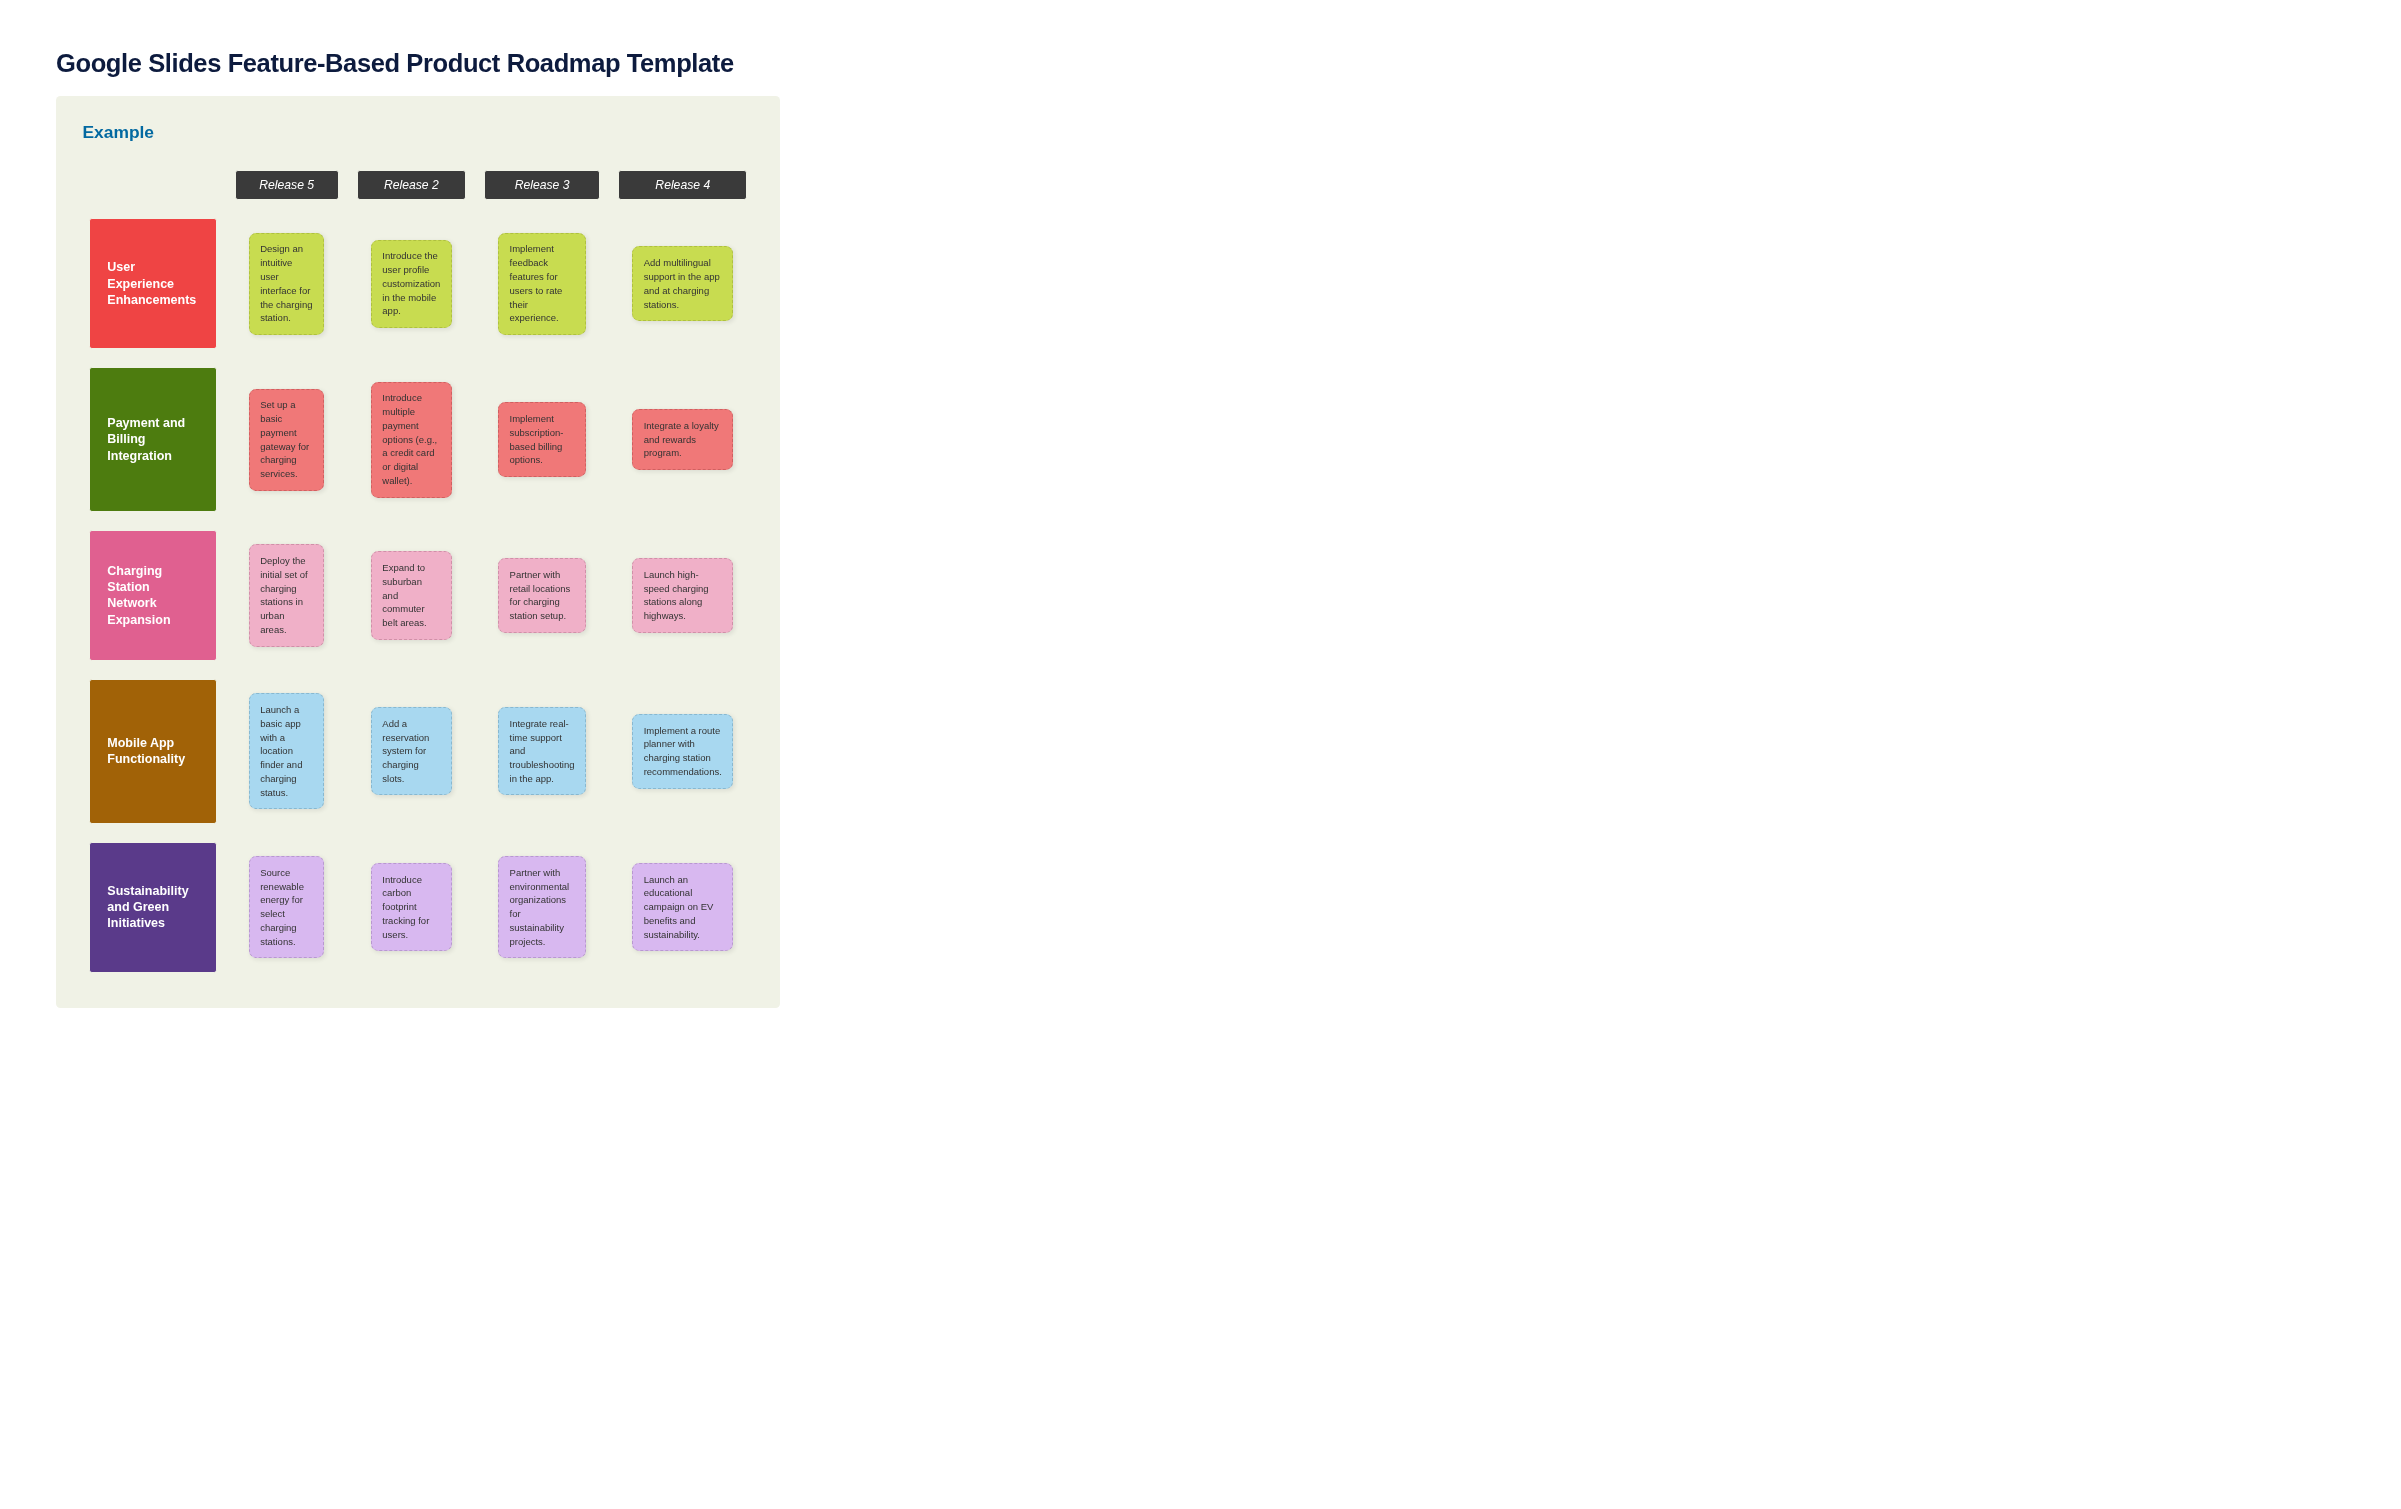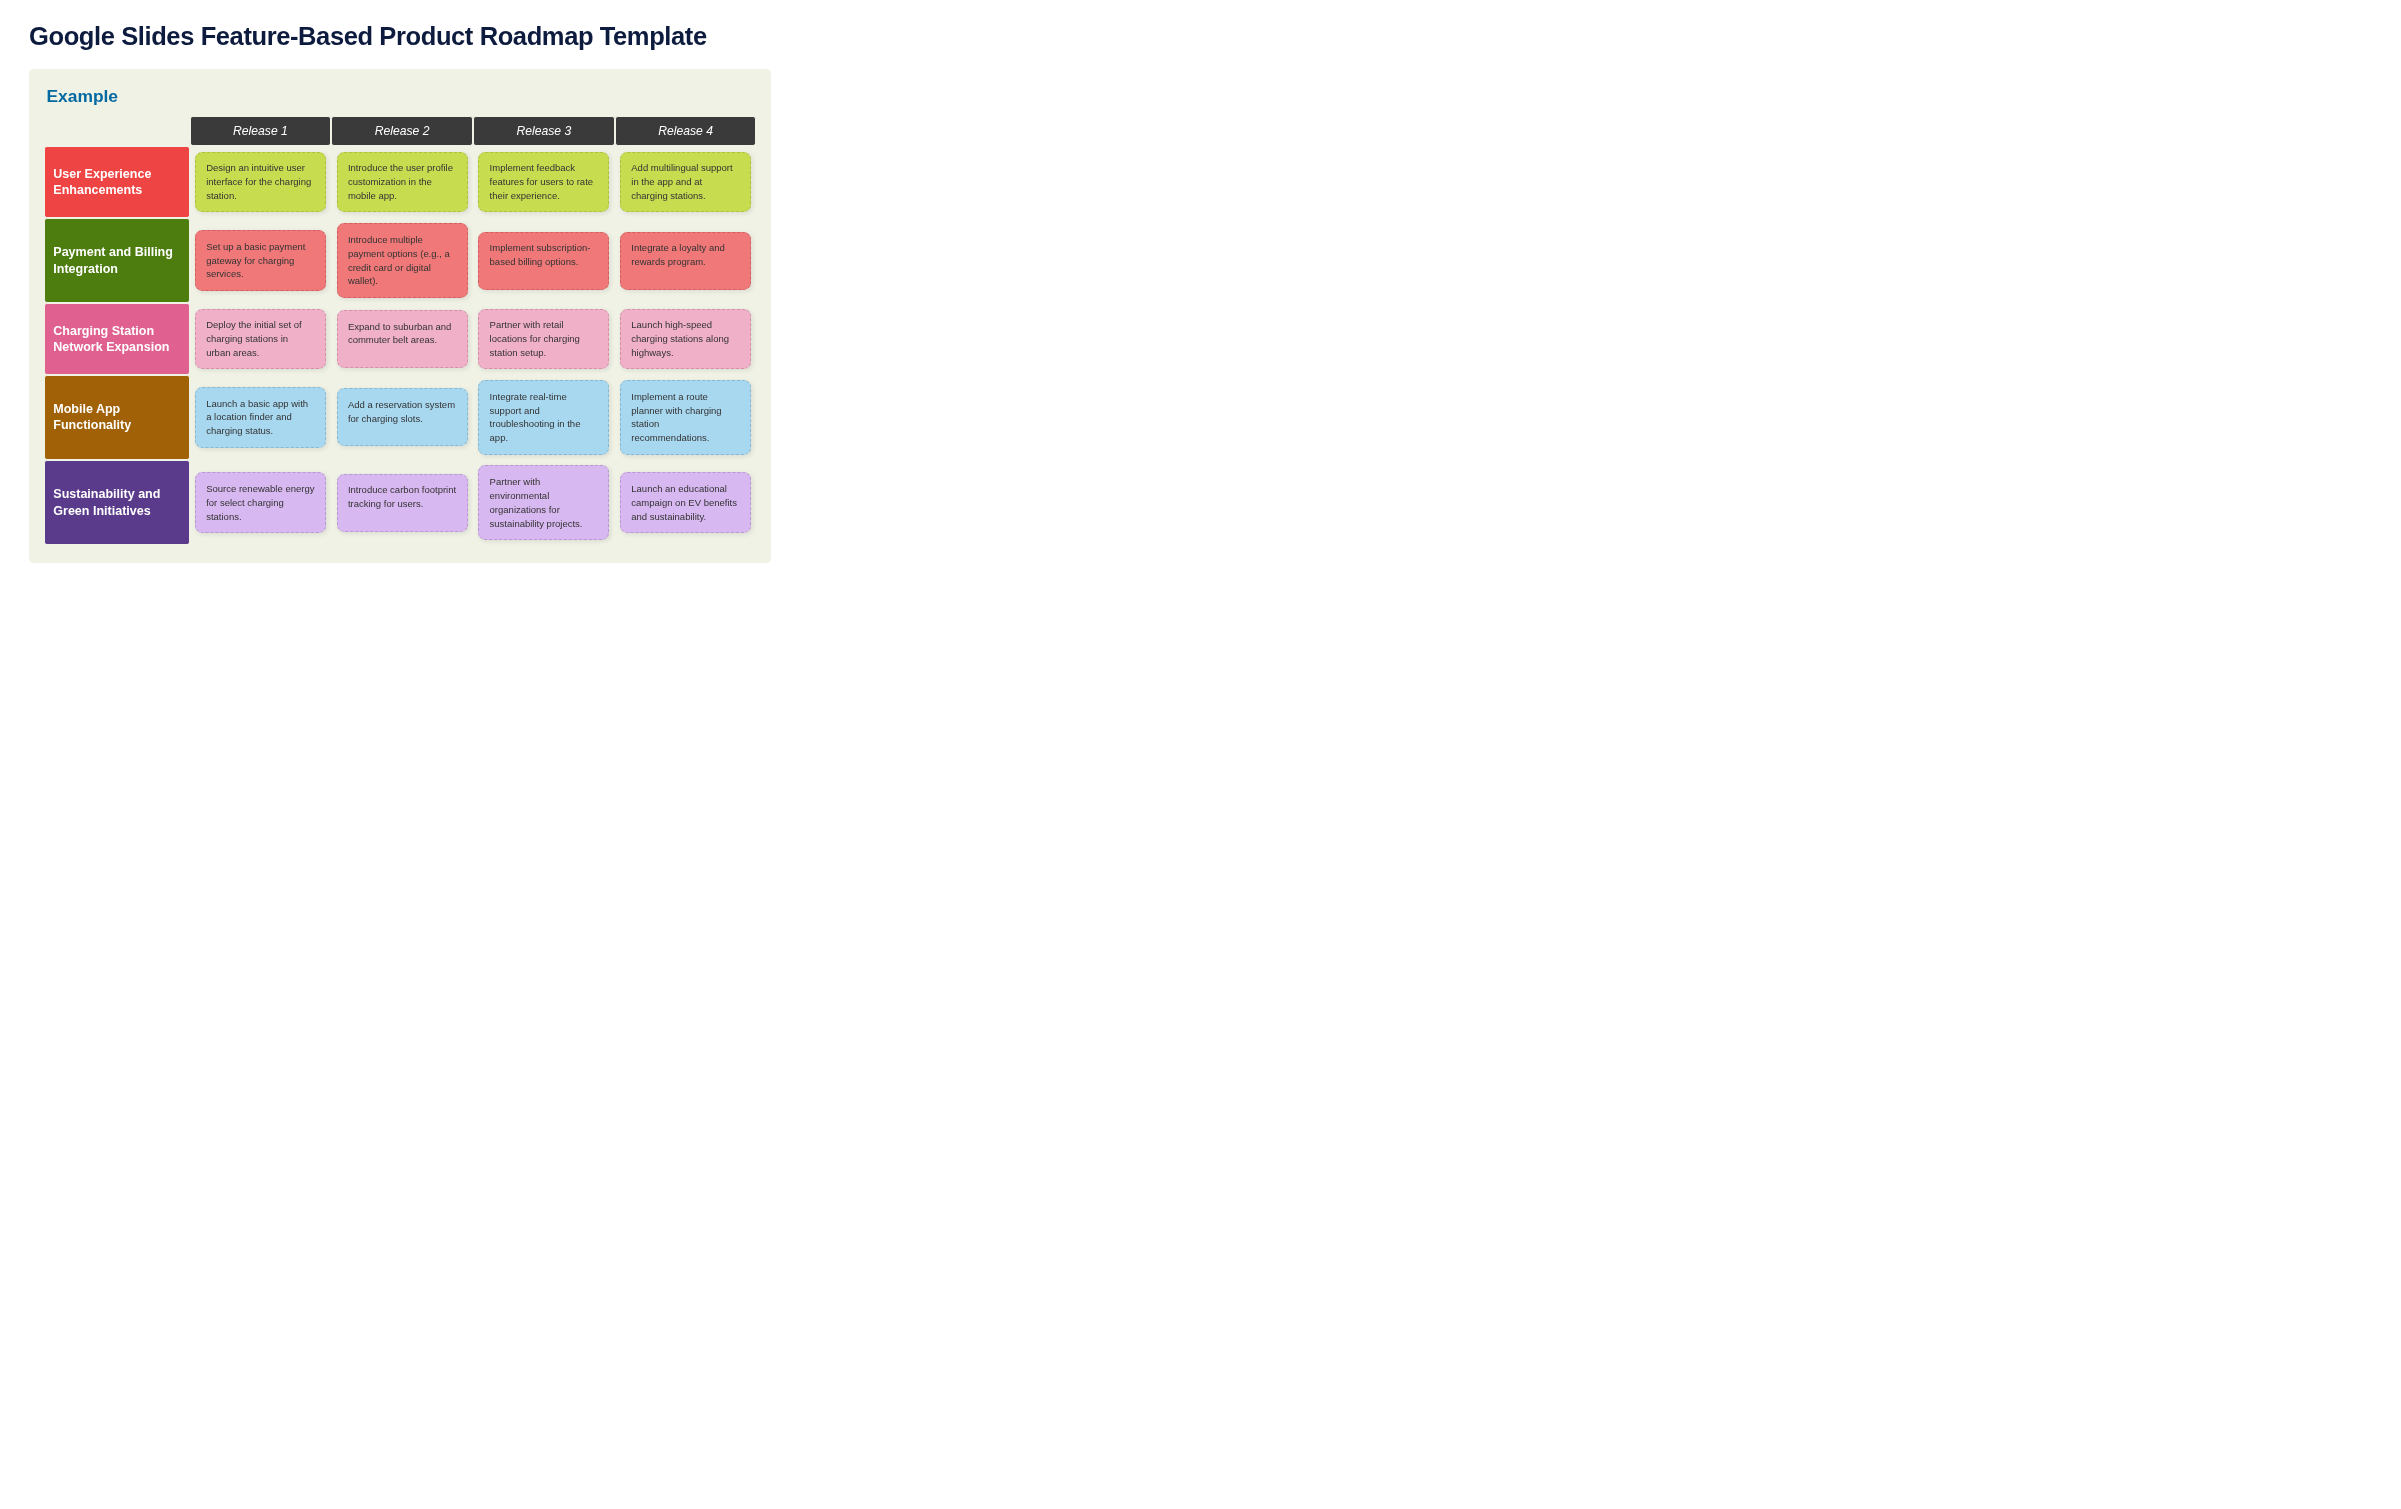--- a/index.html
+++ b/index.html
@@ -1,15 +1,15 @@
 <!DOCTYPE html>
 <html style="font-size:11.6px"><head>
   <meta charset="utf-8">
   <style>
-    * { box-sizing: border-box; margin: 0; padding: 0; }
+    * { box-sizing: border-box; margin: 9px; padding: 0; }
     body {
       font-family: 'Arial', sans-serif;
       background: #fff;
       padding: 22px 29px;
       width: 800px;
     }
     h1 {
       font-size: 2.2em;
       font-weight: 900;
       color: #0d1b3e;
@@ -101,21 +101,21 @@
 </head>
 <body>
 
 <h1>Google Slides Feature-Based Product Roadmap Template</h1>
 
 <div class="roadmap-container">
   <div class="example-label">Example</div>
   <div class="grid-wrapper">
 
     <div class="header-cell empty"></div>
-    <div class="header-cell">Release 1</div>
+    <div class="header-cell">Release 5</div>
     <div class="header-cell">Release 2</div>
     <div class="header-cell">Release 3</div>
     <div class="header-cell">Release 4</div>
 
   <div class="feature-cell feature-ux">
         <span>User Experience Enhancements</span>
       </div>
       <div class="content-cell">
         <div class="card card-green">Design an intuitive user interface for the charging station.</div>
       </div>

